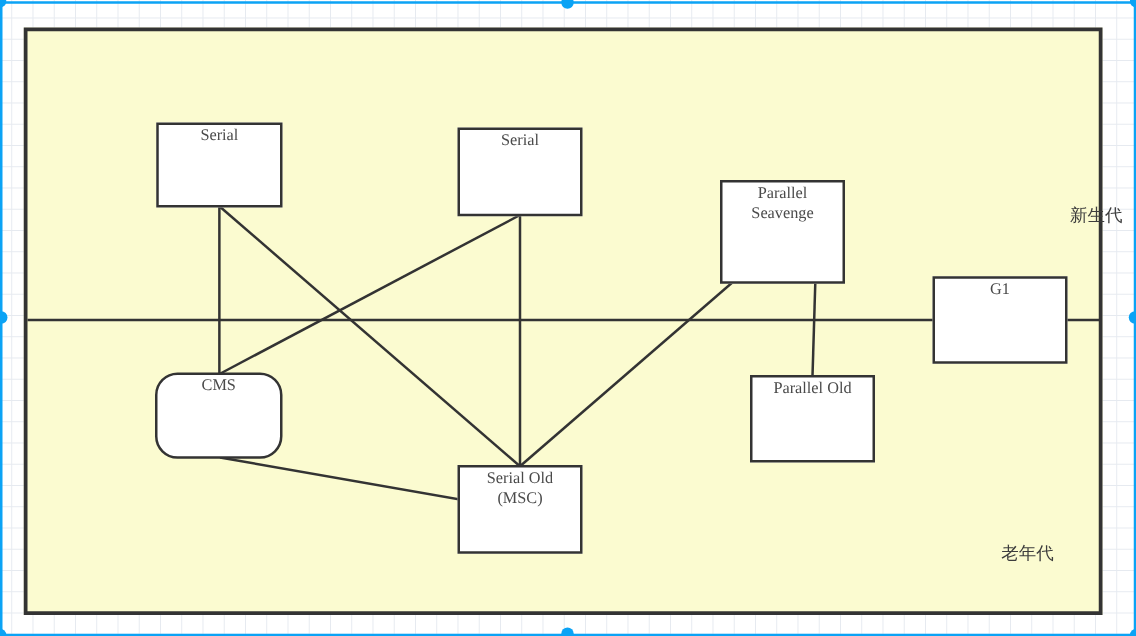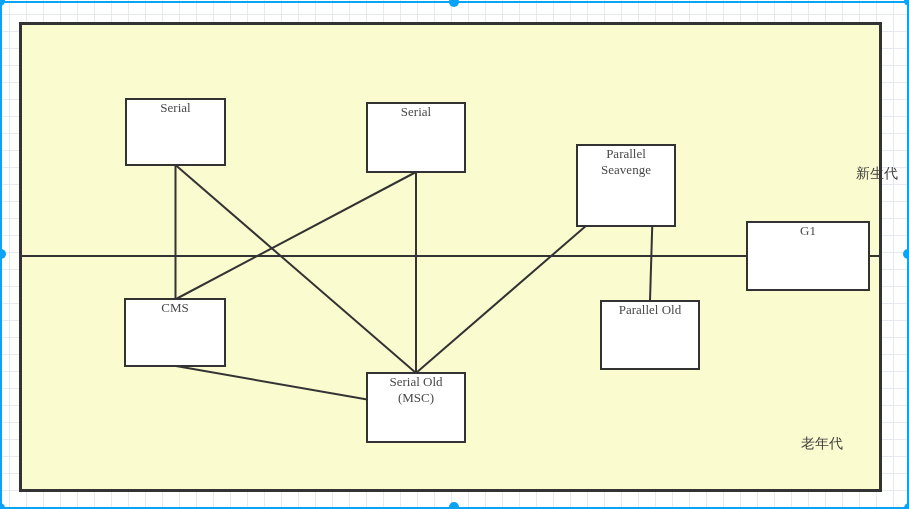--- a/index.html
+++ b/index.html
@@ -95,25 +95,25 @@
 
   <div class="node" style="left:366px; top:102px; width:100px; height:71px;">
     <span class="node-label">Serial</span>
   </div>
 
   <div class="node" style="left:576px; top:98px; width:100px; height:83px;margin-top:46px;">
     <span class="node-label">Parallel
 Seavenge</span>
   </div>
 
-  <div class="node" style="left:746px; top:221px; width:124px; height:70px;">
+  <div class="node" style="left:746px; top:221px; width:108px; height:70px;">
     <span class="node-label">G1</span>
   </div>
 
-  <div class="node" style="left:124px; top:298px; width:102px; height:69px;">
+  <div class="node" style="left:124px; top:298px; width:102px; height:69px;border-radius:18px;">
     <span class="node-label">CMS</span>
   </div>
 
   <div class="node" style="left:600px; top:300px; width:100px; height:70px;">
     <span class="node-label">Parallel Old</span>
   </div>
 
   <div class="node" style="left:366px; top:372px; width:100px; height:71px;">
     <span class="node-label">Serial Old
 (MSC)</span>

